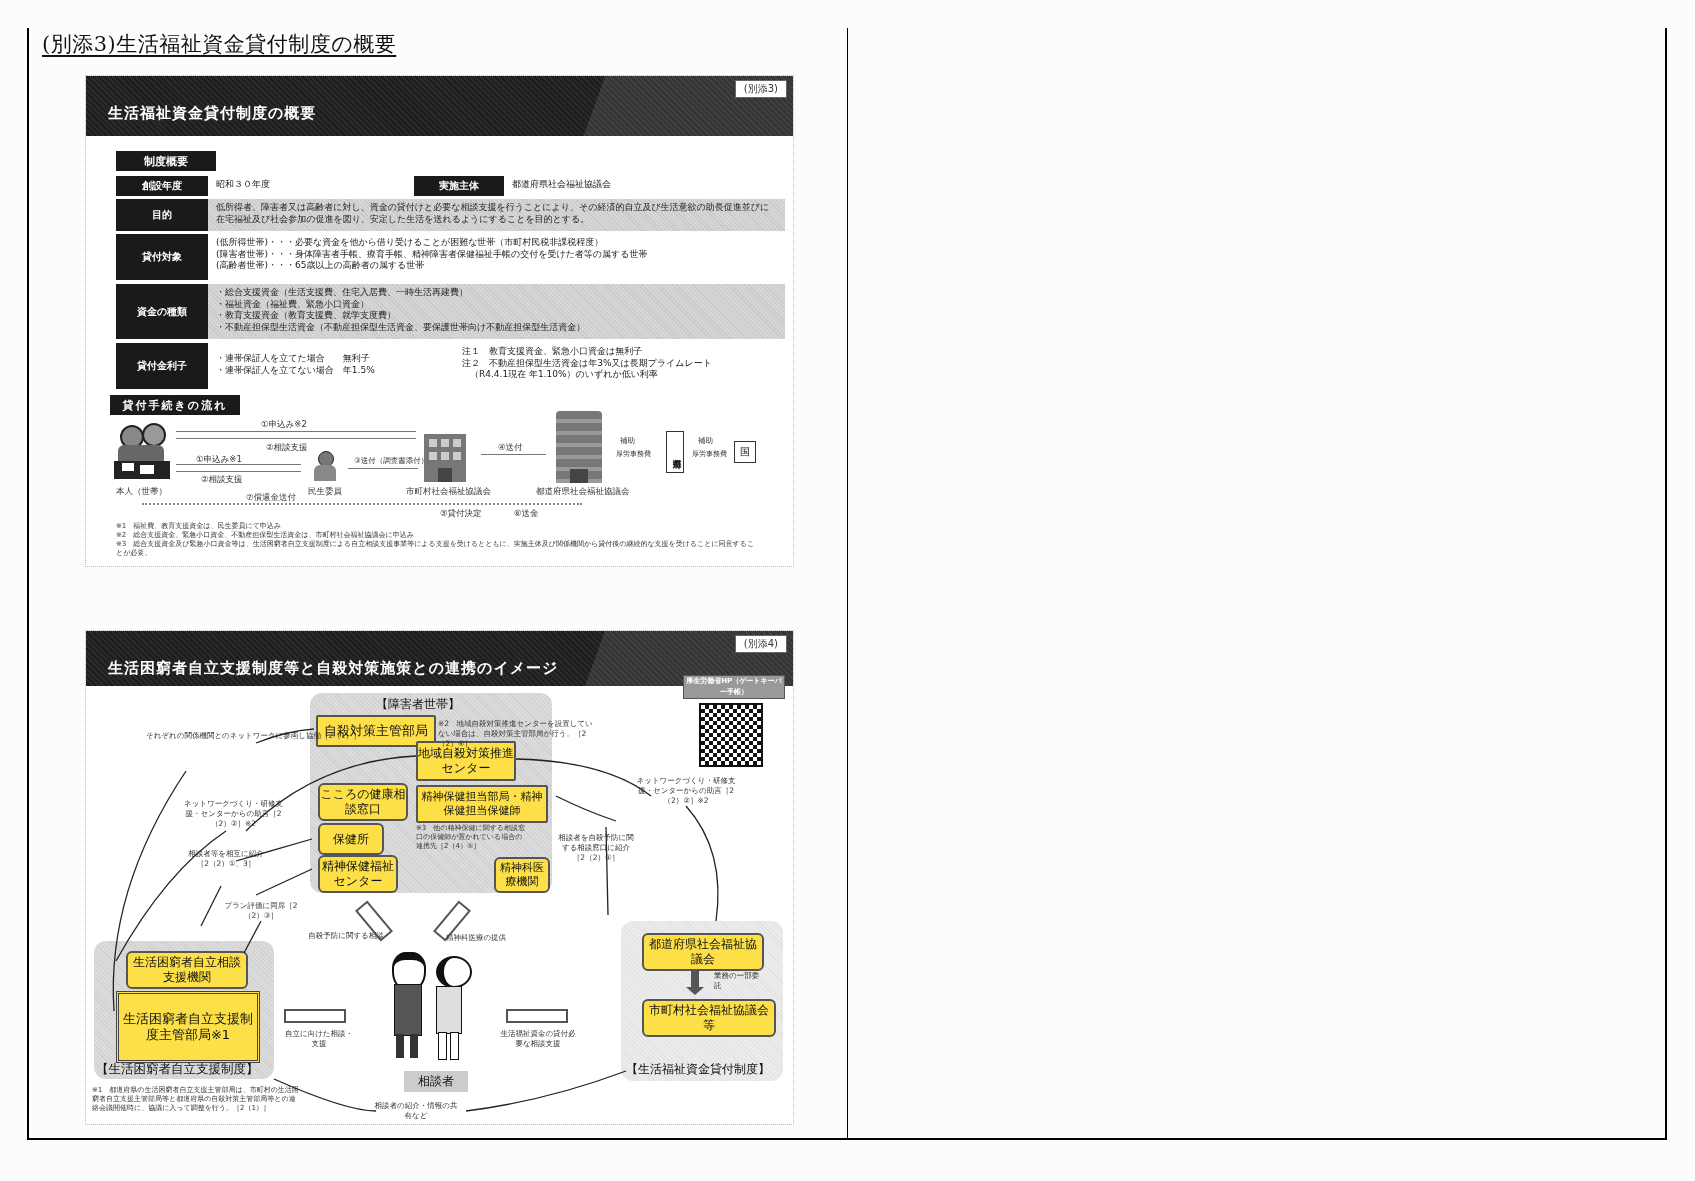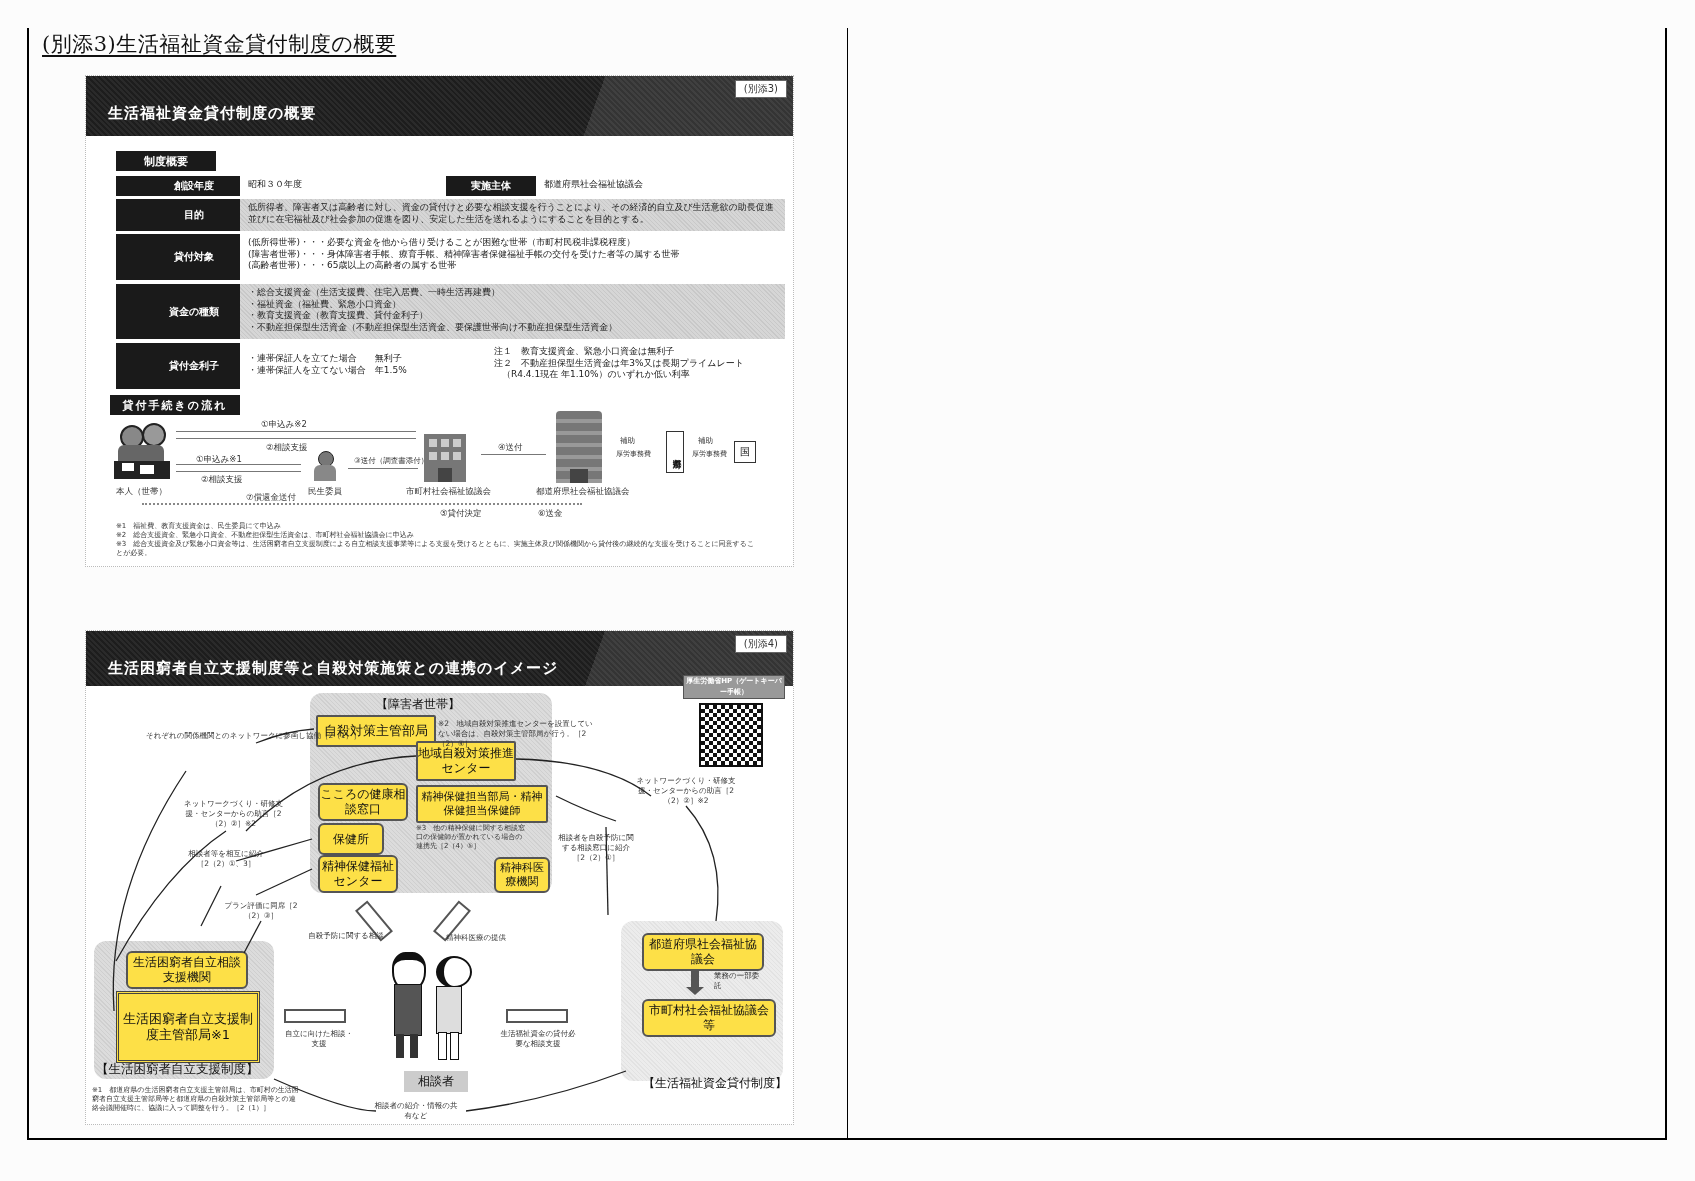--- a/index.html
+++ b/index.html
@@ -12,21 +12,21 @@
                text-decoration:underline; text-underline-offset:4px; letter-spacing:0.5px; white-space:nowrap; }
   .slide { position:absolute; left:56px; width:709px; background:#fff; border:1px dotted #bbb; box-sizing:border-box; overflow:hidden; }
   .slide-head { position:relative; height:60px;
      background:repeating-linear-gradient(45deg,#2a2a2a 0 2px,#1d1d1d 2px 4px); }
   .slide-head .shine { position:absolute; right:0; top:0; bottom:0; width:240px;
      background:linear-gradient(110deg,transparent 0 20%,rgba(255,255,255,0.10) 20% 100%); }
   .slide-head .title { position:absolute; left:22px; top:28px; color:#fff; font-weight:bold; font-size:15px; letter-spacing:1px; white-space:nowrap; }
   .slide-head .tag { position:absolute; right:6px; top:4px; background:#fff; color:#333; font-size:10px; padding:1px 8px; border:1px solid #666; }
   .box-label { background:#1a1a1a; color:#fff; font-size:10px; font-weight:bold; text-align:center; display:flex; align-items:center; justify-content:center; }
   .row { position:absolute; left:30px; right:8px; display:flex; }
-  .row .lab { width:92px; flex:none;padding-left:32px; }
+  .row .lab { width:92px; flex:none; }
   .row .val { flex:1; padding:3px 8px; font-size:9px; line-height:1.3; color:#222; }
   .gray { background:repeating-linear-gradient(45deg,#c8c8c8 0 1px,#d6d6d6 1px 3px); }
   .flow-lbl { position:absolute; font-size:8.5px; color:#333; white-space:nowrap; }
   .arrow-line { position:absolute; height:0; border-top:1.5px solid #777; }
   .ibox { position:absolute; background:#fde047; border:2px solid #555; border-radius:6px; text-align:center; font-size:12px; line-height:1.25; display:flex; align-items:center; justify-content:center; flex-direction:column; }
   .panel { position:absolute; border-radius:12px; background:repeating-linear-gradient(45deg,#cfcfcf 0 1px,#dcdcdc 1px 3px); }
   .panel.light { background:repeating-linear-gradient(45deg,#e2e2e2 0 1px,#ececec 1px 3px); }
   .panel-title { position:absolute; font-size:12px; white-space:nowrap; }
   .note { position:absolute; font-size:7.5px; color:#333; line-height:1.3; white-space:nowrap; }
   svg { position:absolute; overflow:visible; }
@@ -67,21 +67,21 @@
         <div>(障害者世帯)・・・身体障害者手帳、療育手帳、精神障害者保健福祉手帳の交付を受けた者等の属する世帯</div>
         <div>(高齢者世帯)・・・65歳以上の高齢者の属する世帯</div>
       </div>
     </div>
 
     <div class="row" style="top:208px; height:55px;">
       <div class="lab box-label">資金の種類</div>
       <div class="val gray">
         <div>・総合支援資金（生活支援費、住宅入居費、一時生活再建費）</div>
         <div>・福祉資金（福祉費、緊急小口資金）</div>
-        <div>・教育支援資金（教育支援費、貸付金利子）</div>
+        <div>・教育支援資金（教育支援費、就学支度費）</div>
         <div>・不動産担保型生活資金（不動産担保型生活資金、要保護世帯向け不動産担保型生活資金）</div>
       </div>
     </div>
 
     <div class="row" style="top:267px; height:46px;">
       <div class="lab box-label">貸付金利子</div>
       <div class="val" style="flex:0 0 230px; padding-top:10px;">
         <div>・連帯保証人を立てた場合　　無利子</div>
         <div>・連帯保証人を立てない場合　年1.5%</div>
       </div>
@@ -137,21 +137,21 @@
     <div class="flow-lbl" style="left:110px; top:378px;">①申込み※1</div>
     <div class="arrow-line" style="left:90px; top:395px; width:125px;"></div>
     <div class="flow-lbl" style="left:115px; top:398px;">②相談支援</div>
     <div class="arrow-line" style="left:262px; top:392px; width:70px;"></div>
     <div class="flow-lbl" style="left:268px; top:380px; font-size:7.5px;">③送付（調査書添付）</div>
     <div class="arrow-line" style="left:395px; top:378px; width:65px;"></div>
     <div class="flow-lbl" style="left:412px; top:366px;">④送付</div>
     <div class="arrow-line" style="left:56px; top:427px; width:440px; border-top:2px dotted #888;"></div>
     <div class="flow-lbl" style="left:160px; top:416px;">⑦償還金送付</div>
     <div class="flow-lbl" style="left:354px; top:432px;">⑤貸付決定</div>
-    <div class="flow-lbl" style="left:428px; top:432px;margin-left:24px;">⑥送金</div>
+    <div class="flow-lbl" style="left:428px; top:432px;">⑥送金</div>
     <div class="flow-lbl" style="left:534px; top:360px; font-size:7.5px;">補助</div>
     <div class="flow-lbl" style="left:530px; top:373px; font-size:7px;">厚労事務費</div>
     <div class="flow-lbl" style="left:612px; top:360px; font-size:7.5px;">補助</div>
     <div class="flow-lbl" style="left:606px; top:373px; font-size:7px;">厚労事務費</div>
 
     <div class="note" style="left:30px; top:446px; font-size:7px;">
       <div>※1　福祉費、教育支援資金は、民生委員にて申込み</div>
       <div>※2　総合支援資金、緊急小口資金、不動産担保型生活資金は、市町村社会福祉協議会に申込み</div>
       <div style="white-space:normal; width:640px;">※3　総合支援資金及び緊急小口資金等は、生活困窮者自立支援制度による自立相談支援事業等による支援を受けるとともに、実施主体及び関係機関から貸付後の継続的な支援を受けることに同意することが必要。</div>
     </div>
@@ -183,21 +183,21 @@
     <div class="ibox" style="left:40px; top:320px; width:118px; height:34px; white-space:normal;">生活困窮者自立相談支援機関</div>
     <div class="ibox" style="left:30px; top:360px; width:138px; height:66px; font-size:13px; border-radius:0; border:3px double #444; white-space:normal;">生活困窮者自立支援制度主管部局※1</div>
     <div class="panel-title" style="left:10px; top:430px; font-size:12.5px;">【生活困窮者自立支援制度】</div>
 
     <div class="panel light" style="left:535px; top:290px; width:162px; height:160px;"></div>
     <div class="ibox" style="left:556px; top:302px; width:118px; height:34px; white-space:normal;">都道府県社会福祉協議会</div>
     <div style="position:absolute; left:605px; top:340px; width:8px; height:18px; background:#555;"></div>
     <div style="position:absolute; left:600px; top:356px; width:0; height:0; border-left:9px solid transparent; border-right:9px solid transparent; border-top:8px solid #555;"></div>
     <div class="note" style="left:628px; top:340px; width:50px; white-space:normal;">業務の一部委託</div>
     <div class="ibox" style="left:556px; top:368px; width:130px; height:34px; white-space:normal;">市町村社会福祉協議会等</div>
-    <div class="panel-title" style="left:540px; top:444px; font-size:12px;margin-left:17px;">【生活福祉資金貸付制度】</div>
+    <div class="panel-title" style="left:540px; top:430px; font-size:12px;">【生活福祉資金貸付制度】</div>
 
     <div style="position:absolute; left:300px; top:315px; width:90px; height:115px;">
       <div style="position:absolute; left:6px; top:6px; width:30px; height:30px; border-radius:40% 40% 50% 50%; background:#fff; border:2px solid #111; border-top:8px solid #111;"></div>
       <div style="position:absolute; left:8px; top:38px; width:26px; height:50px; background:#555; border:1px solid #111;"></div>
       <div style="position:absolute; left:10px; top:88px; width:8px; height:24px; background:#333;"></div>
       <div style="position:absolute; left:24px; top:88px; width:8px; height:24px; background:#333;"></div>
       <div style="position:absolute; left:50px; top:10px; width:26px; height:28px; border-radius:50%; background:#fff; border:2px solid #111; border-left:8px solid #111;"></div>
       <div style="position:absolute; left:50px; top:40px; width:24px; height:46px; background:#ddd; border:1px solid #111;"></div>
       <div style="position:absolute; left:52px; top:86px; width:7px; height:26px; background:#fff; border:1px solid #111;"></div>
       <div style="position:absolute; left:64px; top:86px; width:7px; height:26px; background:#fff; border:1px solid #111;"></div>

